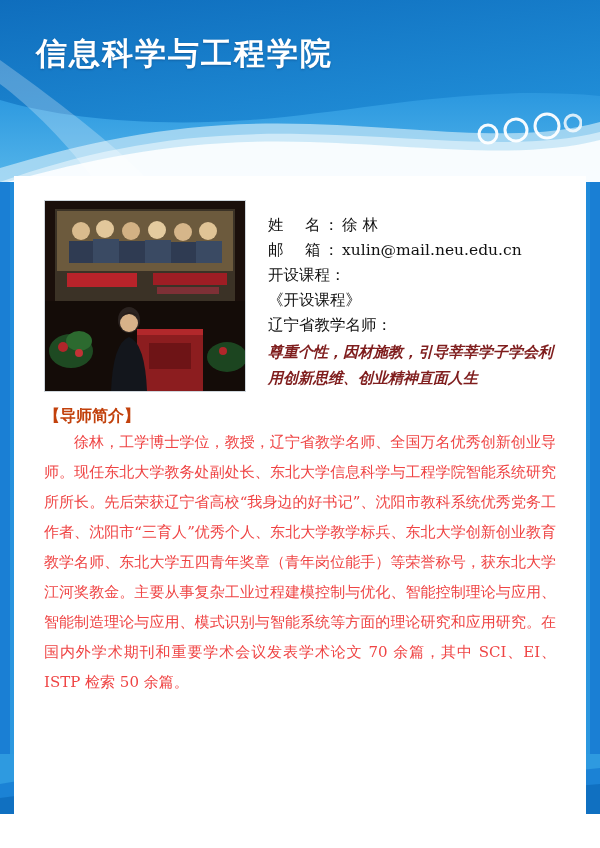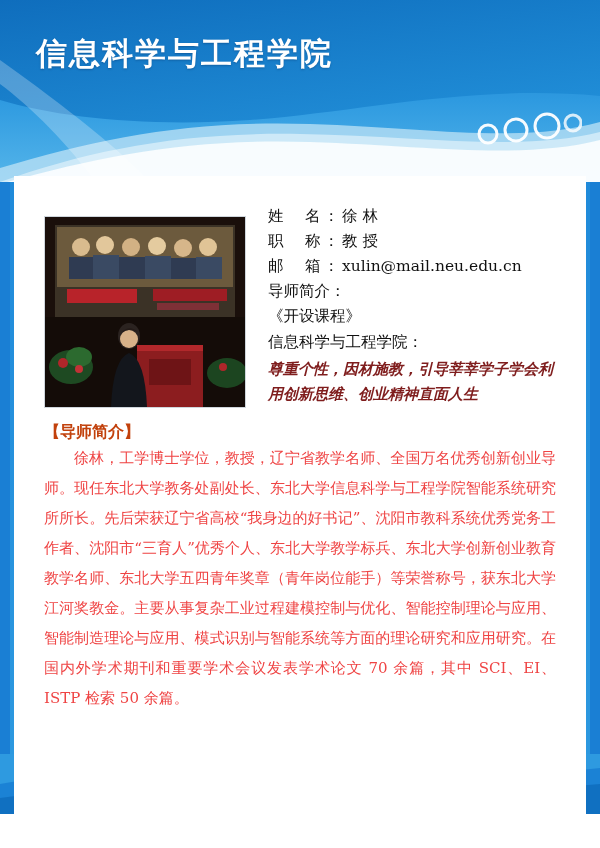--- a/index.html
+++ b/index.html
@@ -243,29 +243,26 @@
           <circle cx="34" cy="152" r="4" fill="#c23236"></circle>
           <ellipse cx="182" cy="156" rx="20" ry="15" fill="#1c4520"></ellipse>
           <circle cx="178" cy="150" r="4" fill="#b0262a"></circle>
         </svg>
       </div>
 
       <div class="info">
         <div class="line">
           <span class="label">姓　名：</span><span>徐 林</span>
         </div>
-        <div class="line">
-          <span class="label">职　称：</span><span>教 授</span>
-        </div>
         <div class="line email-line">
           <span class="label">邮　箱：</span><span class="mono-mail">xulin@mail.neu.edu.cn</span>
         </div>
-        <div class="line">导师简介：</div>
+        <div class="line">开设课程：</div>
         <div class="line course">《开设课程》</div>
-        <div class="line">信息科学与工程学院：</div>
+        <div class="line">辽宁省教学名师：</div>
         <div class="philo">尊重个性，因材施教，引导莘莘学子学会利用创新思维、创业精神直面人生</div>
       </div>
     </div>
 
     <div class="section-title">【导师简介】</div>
     <div class="bio">徐林，工学博士学位，教授，辽宁省教学名师、全国万名优秀创新创业导师。现任东北大学教务处副处长、东北大学信息科学与工程学院智能系统研究所所长。先后荣获辽宁省高校“我身边的好书记”、沈阳市教科系统优秀党务工作者、沈阳市“三育人”优秀个人、东北大学教学标兵、东北大学创新创业教育教学名师、东北大学五四青年奖章（青年岗位能手）等荣誉称号，获东北大学江河奖教金。主要从事复杂工业过程建模控制与优化、智能控制理论与应用、智能制造理论与应用、模式识别与智能系统等方面的理论研究和应用研究。在国内外学术期刊和重要学术会议发表学术论文 70 余篇，其中 SCI、EI、ISTP 检索 50 余篇。</div>
   </div>
 
   <svg class="bottom-wave" width="600" height="60" viewBox="0 0 600 60">
     <rect x="0" y="0" width="600" height="60" fill="#2e9ae0"></rect>

